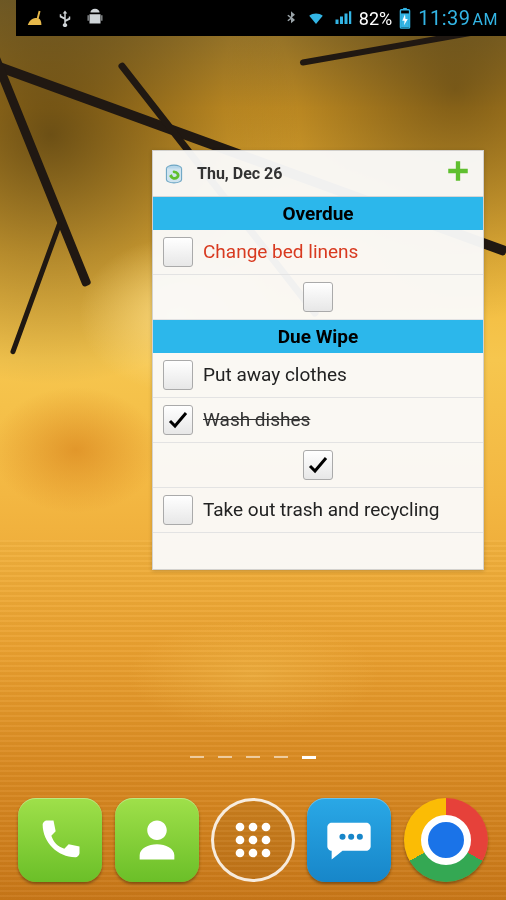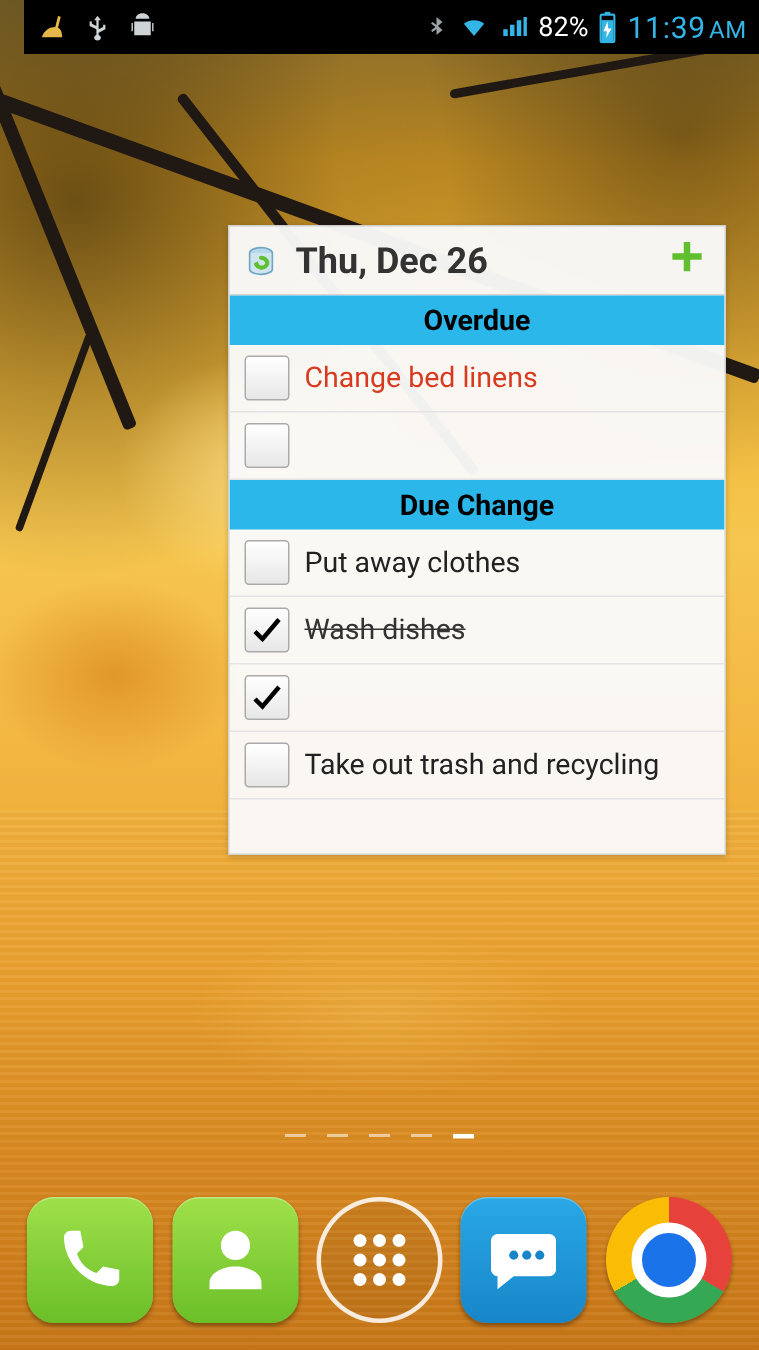--- a/index.html
+++ b/index.html
@@ -48,31 +48,31 @@
   .widget {
     position:absolute; left:152px; top:150px; width:332px; height:420px;
     background:rgba(250,250,250,0.96); border:1px solid rgba(0,0,0,0.15);
     box-shadow:0 1px 4px rgba(0,0,0,0.2);
     display:flex; flex-direction:column; overflow:hidden;
   }
   .widget-header {
     height:46px; display:flex; align-items:center; padding:0 8px;
     border-bottom:1px solid #d5d5d5;
   }
-  .widget-header .title { font-weight:700; font-size:24px; color:#333; margin-left:10px; flex:1; }
+  .widget-header .title { font-weight:700; font-size:16px; color:#333; margin-left:10px; flex:1; }
   .add-btn { color:#5fbf2f; font-size:28px; font-weight:700; line-height:1; cursor:pointer; padding:2px 4px; }
 
   .section-header {
     background:#2cb7eb; color:#000000; font-weight:700; text-align:center;
     font-size:19px; padding:5px 0;
   }
   .list { }
   .row {
     display:flex; align-items:center; gap:10px; padding:7px 10px;
-    border-bottom:1px solid #e3e3e3; font-size:19px; color:#222;
+    border-bottom:1px solid #e3e3e3; font-size:19px; color:#222;justify-content:center;
   }
   .row.overdue .txt { color:#d83a20; }
   .row.done .txt { text-decoration:line-through; color:#333; }
   .row .txt { flex:1; line-height:1.25; }
   .cb {
     width:30px; height:30px; border-radius:3px;
     background:linear-gradient(#fff,#e7e7e7); border:1px solid #aaa;
     display:flex; align-items:center; justify-content:center; flex:0 0 30px;
   }
   .cb svg { width:24px; height:24px; display:none; }
@@ -198,21 +198,21 @@
   <div class="list">
     <div class="row overdue">
       <div class="cb"></div>
       <div class="txt">Change bed linens</div>
     </div>
     <div class="row overdue">
       <div class="cb"></div>
     </div>
   </div>
 
-  <div class="section-header">Due Change</div>
+  <div class="section-header">Due Wipe</div>
   <div class="list">
     <div class="row">
       <div class="cb"></div>
       <div class="txt">Put away clothes</div>
     </div>
     <div class="row done">
       <div class="cb checked">
           <svg viewBox="0 0 24 24">
             <path fill="none" stroke="#000" stroke-width="3" d="M4 13l5 5L20 5"></path>
           </svg>

